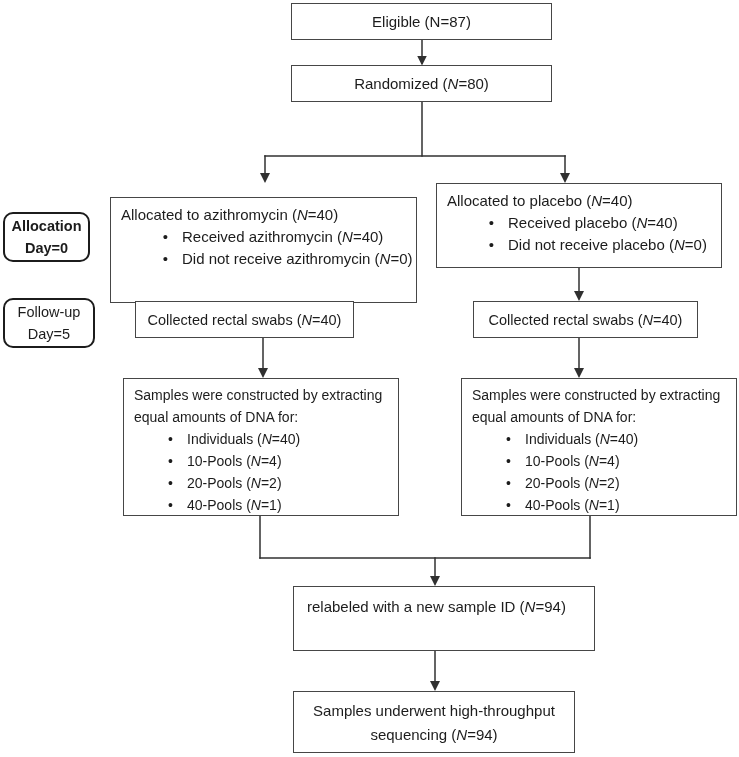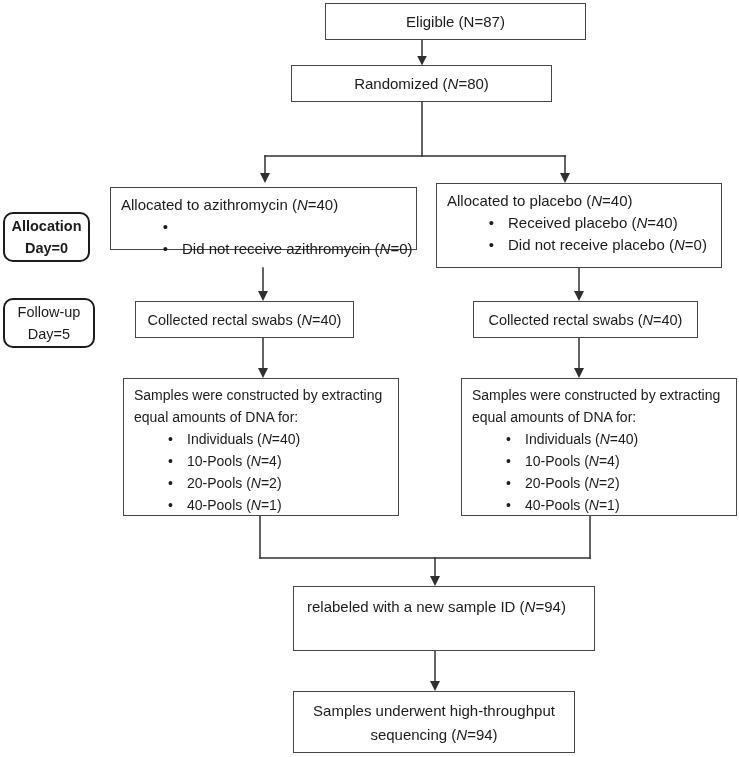--- a/index.html
+++ b/index.html
@@ -79,32 +79,33 @@
     <line x1="579" y1="268" x2="579" y2="298.5" marker-end="url(#arr)"></line>
     <line x1="263" y1="338" x2="263" y2="375.5" marker-end="url(#arr)"></line>
     <line x1="579" y1="338" x2="579" y2="375.5" marker-end="url(#arr)"></line>
     <line x1="260" y1="516" x2="260" y2="558"></line>
     <line x1="590" y1="516" x2="590" y2="558"></line>
     <line x1="260" y1="558" x2="590" y2="558"></line>
     <line x1="435" y1="558" x2="435" y2="583.5" marker-end="url(#arr)"></line>
     <line x1="435" y1="651" x2="435" y2="688.5" marker-end="url(#arr)"></line>
   </svg>
 
-  <div class="box center" style="left:291px; top:3px; width:261px; height:37px;margin-left:34px;">
+  <div class="box center" style="left:291px; top:3px; width:261px; height:37px;">
     <span class="tline">Eligible (N=87)</span>
   </div>
 
   <div class="box center" style="left:291px; top:65px; width:261px; height:37px;">
     <span class="tline"><span>Randomized (</span><span class="nv">N</span><span>=80)</span></span>
   </div>
 
-  <div class="box alloc" style="left:110px; top:187px; width:307px; height:63px;">
+  <div class="box alloc" style="left:110px; top:197px; width:307px; height:106px;">
     <div class="tline"><span>Allocated to azithromycin (</span><span class="nv">N</span><span>=40)</span></div>
     <div class="brow">
       <span class="dot">•</span>
+      <span class="btxt"><span>Received azithromycin (</span><span class="nv">N</span><span>=40)</span></span>
     </div>
     <div class="brow">
       <span class="dot">•</span>
       <span class="btxt"><span>Did not receive azithromycin (</span><span class="nv">N</span><span>=0)</span></span>
     </div>
   </div>
 
   <div class="box alloc" style="left:436px; top:183px; width:286px; height:85px;">
     <div class="tline"><span>Allocated to placebo (</span><span class="nv">N</span><span>=40)</span></div>
     <div class="brow">

